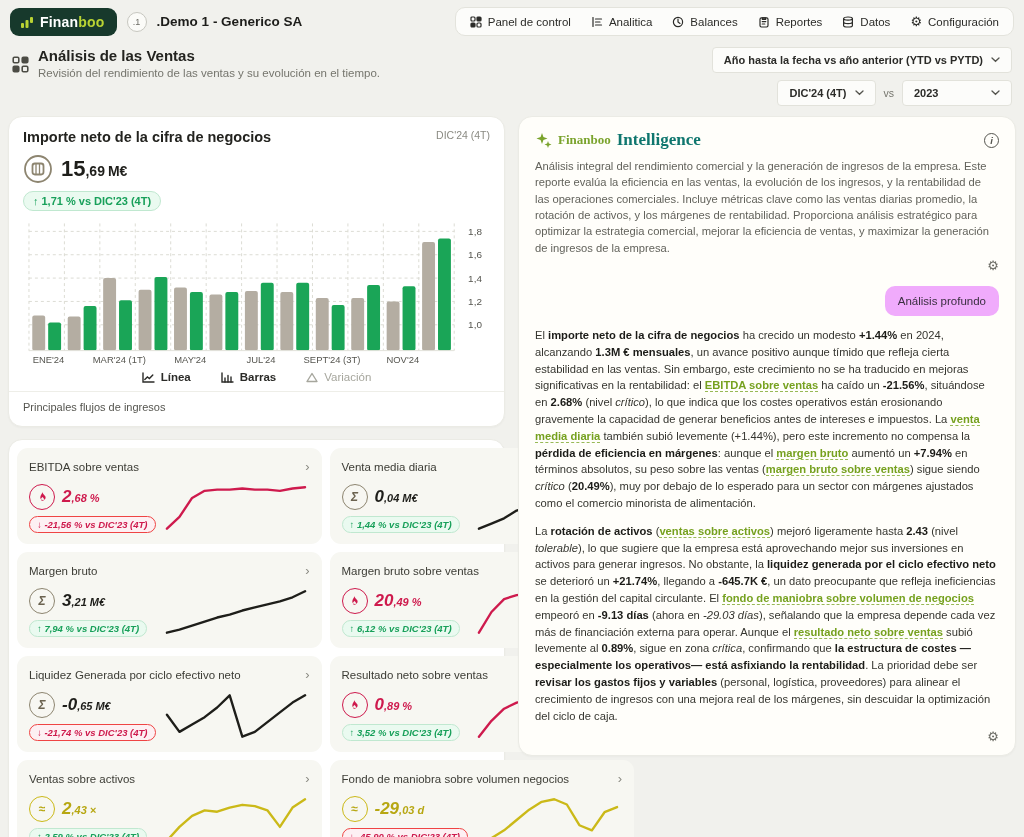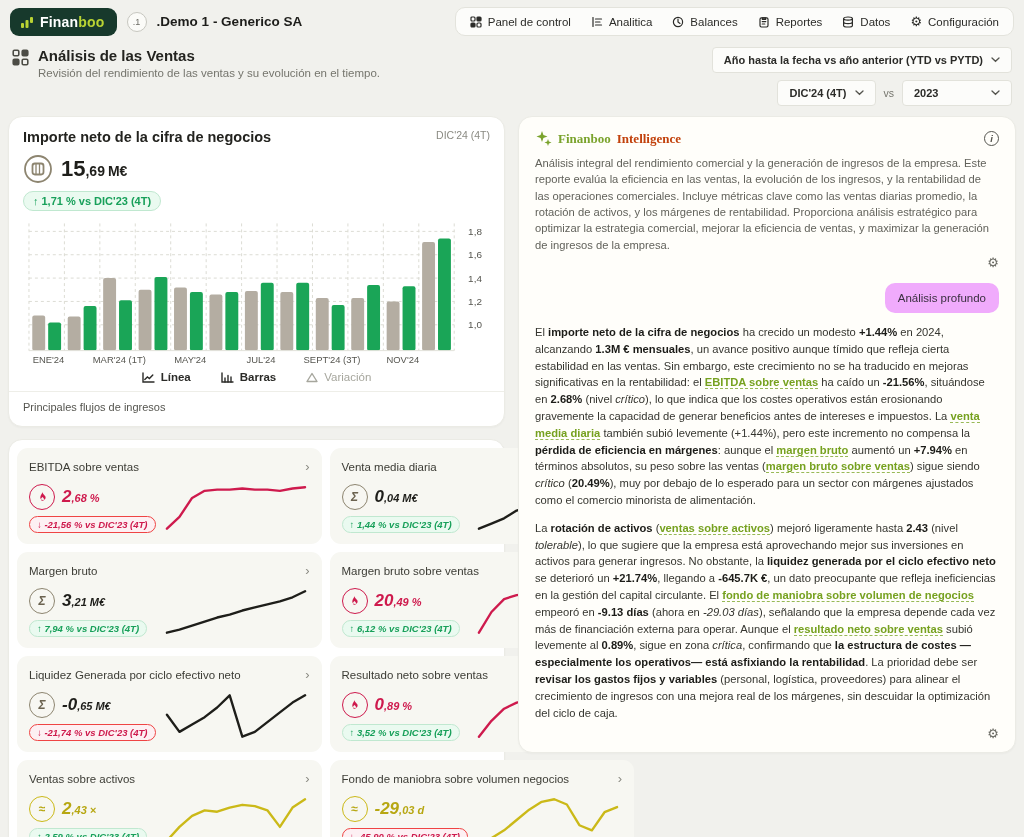--- a/index.html
+++ b/index.html
@@ -13,21 +13,21 @@
   .logo-text .lime { color:#b9d333; }
   .company-badge { width:20px; height:20px; border-radius:50%; border:1px solid #c7c7c0; color:#6b6b64; font-size:9px; display:flex; align-items:center; justify-content:center; background:#fbfbf8; }
   .company-name { font-size:13.5px; font-weight:600; color:#1d1d1a; }
   .nav { margin-left:auto; display:flex; align-items:center; gap:20px; border:1px solid #e3e3dc; background:#fcfcfa; border-radius:10px; padding:7px 14px; }
   .nav-item { display:flex; align-items:center; gap:6px; font-size:11.5px; color:#2b2b28; cursor:pointer; white-space:nowrap; }
   .nav-item svg, .nav-item .gi { flex:0 0 auto; }
   .gi { font-size:13px; line-height:1; color:#2b2b28; }
 
   
   .page-header { display:flex; align-items:flex-start; padding:6px 12px 10px 12px; }
-  .ph-left { display:flex; gap:9px; align-items:flex-start; }
+  .ph-left { display:flex; gap:9px; align-items:center; }
   .page-title { font-size:15px; font-weight:bold; color:#23231f; }
   .page-subtitle { font-size:11.5px; color:#75756d; margin-top:3px; }
   .filters { margin-left:auto; display:flex; flex-direction:column; align-items:flex-end; gap:7px; }
   .pill { display:inline-flex; align-items:center; gap:8px; background:#fcfcfa; border:1px solid #e2e2db; border-radius:4px; padding:6px 11px; font-size:11px; font-weight:600; color:#2b2b28; cursor:pointer; }
   .filters-row2 { display:flex; align-items:center; gap:8px; }
   .vs-label { font-size:10.5px; color:#75756d; }
 
   
   .content { display:flex; gap:13px; padding:0 8px; align-items:flex-start; }
   .col-left { width:497px; flex:0 0 497px; display:flex; flex-direction:column; gap:12px; }
@@ -74,21 +74,21 @@
   .kpi-dec { font-size:11px; font-weight:600; }
   .kpi-unit { font-size:11px; font-weight:600; margin-left:3px; }
   .kpi-value.red { color:#ce1a4d; } .kpi-value.dark { color:#1e1e1a; } .kpi-value.yellow { color:#b7a712; }
   .kpi-badge { font-size:9.5px; padding:2px 7px; margin-top:6px; }
   .kpi-spark { width:148px; height:52px; flex:0 0 auto; }
 
   
   .intel { padding:13px 16px 12px 16px; background:#fffefa; }
   .intel-head { display:flex; align-items:center; gap:6px; }
   .brand-name { font-size:13px; font-weight:bold; color:#7aa32c; font-family:"Liberation Serif", serif; }
-  .brand-suffix { font-size:13px; font-weight:bold; color:#c2410c; font-family:"Liberation Serif", serif; }
+  .brand-suffix { font-size:17px; font-weight:bold; color:#0f766e; font-family:"Liberation Serif", serif; }
   .info-icon { margin-left:auto; width:15px; height:15px; border:1.2px solid #55554f; border-radius:50%; color:#55554f; font-size:9.5px; display:flex; align-items:center; justify-content:center; font-style:italic; font-weight:bold; cursor:pointer; }
   .intel-intro-wrap { position:relative; }
   .intel-intro { font-size:11.2px; line-height:1.46; color:#62625b; margin-top:8px; padding-right:6px; }
   .gear { color:#6b6b64; font-size:13px; cursor:pointer; line-height:1; }
   .gear.after-intro { position:absolute; right:0; bottom:-16px; }
   .deep-pill { display:block; width:max-content; margin:30px 0 4px auto; background:#f0abfc; color:#3a2f40; font-size:11.5px; border-radius:10px; padding:9px 13px; cursor:pointer; }
   .intel-p { font-size:11.2px; line-height:1.5; color:#35352f; margin-top:11px; }
   .rt-b { font-weight:bold; color:#1c1c18; }
   .rt-i { font-style:italic; }
   .rt-l { color:#76a11f; font-weight:bold; border-bottom:1.5px dashed rgba(118,161,31,.75); cursor:pointer; }

